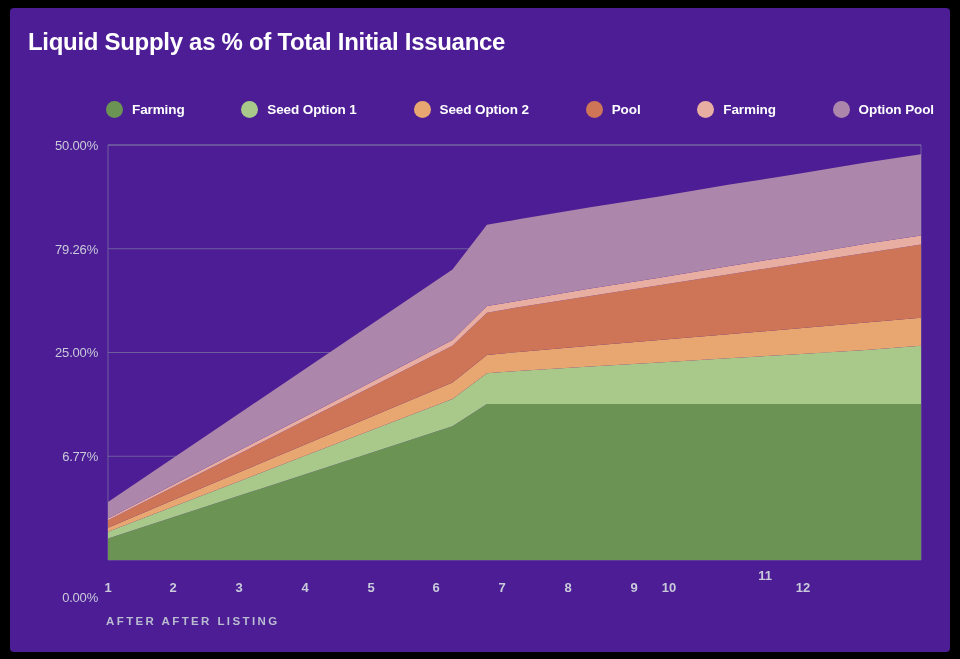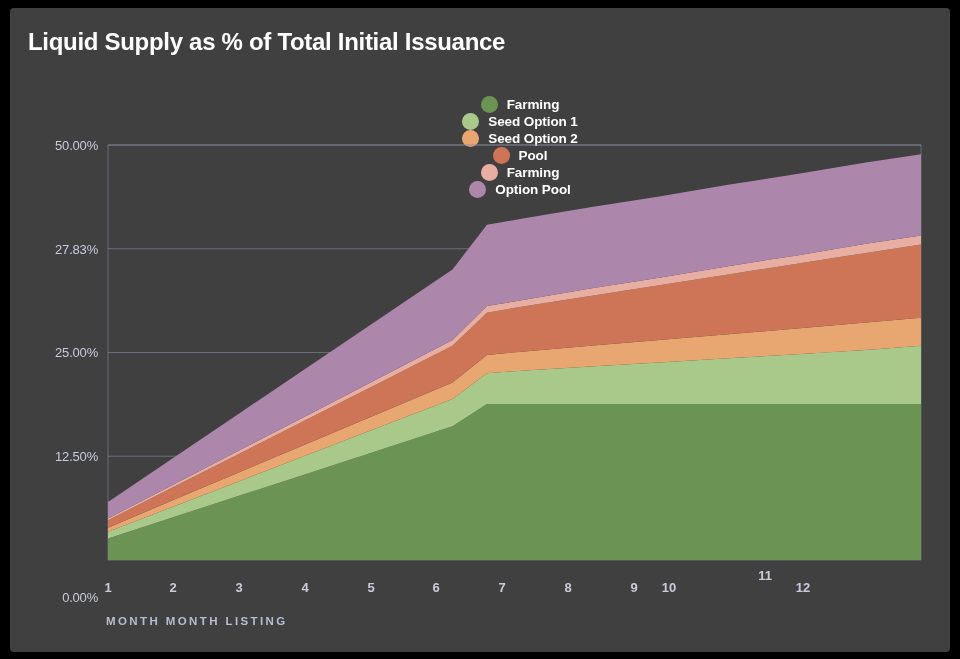--- a/index.html
+++ b/index.html
@@ -12,42 +12,42 @@
     height: 659px;
     overflow: hidden;
     font-family: "Liberation Sans", sans-serif;
   }
   #card {
     position: absolute;
     left: 10px;
     top: 8px;
     width: 940px;
     height: 644px;
-    background: #404040;
+    background: #4c1d95;
     border-radius: 4px;
     overflow: hidden;
   }
   #chart-title {
     position: absolute;
     left: 18px;
     top: 20px;
     font-size: 24px;
     font-weight: bold;
     color: #ffffff;
     letter-spacing: -0.3px;
     white-space: nowrap;
   }
   #legend {
     position: absolute;
     left: 96px;
     top: 88px;
     width: 828px;
     height: 26px;
     display: flex;
-    flex-direction: column;
+    flex-direction: row;
     align-items: center;
     justify-content: space-between;
   }
   .legend-item {
     display: flex;
     flex-direction: row;
     align-items: center;
     gap: 9px;
   }
   .legend-dot {
@@ -149,34 +149,34 @@
         <line x1="98" x2="911" y1="137" y2="137" stroke="#8c90a8" stroke-width="1" opacity="0.55"></line>
         <path d="M 98 552 L 98 530.42 L 166.89830508474574 508.01 L 235.79661016949152 485.6 L 304.6949152542373 463.19 L 373.59322033898303 440.78 L 442.4915254237288 418.37 L 476.9406779661017 395.96000000000004 L 511.3898305084746 395.96000000000004 L 580.2881355932203 395.96000000000004 L 649.1864406779661 395.96000000000004 L 718.0847457627118 395.96000000000004 L 786.9830508474575 395.96000000000004 L 855.8813559322034 395.96000000000004 L 911 395.96000000000004 L 911 552 L 855.8813559322034 552 L 786.9830508474575 552 L 718.0847457627118 552 L 649.1864406779661 552 L 580.2881355932203 552 L 511.3898305084746 552 L 476.9406779661017 552 L 442.4915254237288 552 L 373.59322033898303 552 L 304.6949152542373 552 L 235.79661016949152 552 L 166.89830508474574 552 L 98 552 Z" fill="#6b9353"></path>
         <path d="M 98 530.42 L 98 523.78 L 166.89830508474574 497.22 L 235.79661016949152 470.65999999999997 L 304.6949152542373 444.1 L 373.59322033898303 417.53999999999996 L 442.4915254237288 390.97999999999996 L 476.9406779661017 365.25 L 511.3898305084746 362.76 L 580.2881355932203 358.61 L 649.1864406779661 354.46 L 718.0847457627118 350.31 L 786.9830508474575 346.15999999999997 L 855.8813559322034 342.01 L 911 337.86 L 911 395.96000000000004 L 855.8813559322034 395.96000000000004 L 786.9830508474575 395.96000000000004 L 718.0847457627118 395.96000000000004 L 649.1864406779661 395.96000000000004 L 580.2881355932203 395.96000000000004 L 511.3898305084746 395.96000000000004 L 476.9406779661017 395.96000000000004 L 442.4915254237288 418.37 L 373.59322033898303 440.78 L 304.6949152542373 463.19 L 235.79661016949152 485.6 L 166.89830508474574 508.01 L 98 530.42 Z" fill="#a8c98a"></path>
         <path d="M 98 523.78 L 98 519.63 L 166.89830508474574 490.58 L 235.79661016949152 461.53 L 304.6949152542373 432.48 L 373.59322033898303 403.43 L 442.4915254237288 374.38 L 476.9406779661017 346.99 L 511.3898305084746 343.66999999999996 L 580.2881355932203 337.86 L 649.1864406779661 332.04999999999995 L 718.0847457627118 326.24 L 786.9830508474575 320.42999999999995 L 855.8813559322034 314.62 L 911 309.64 L 911 337.86 L 855.8813559322034 342.01 L 786.9830508474575 346.15999999999997 L 718.0847457627118 350.31 L 649.1864406779661 354.46 L 580.2881355932203 358.61 L 511.3898305084746 362.76 L 476.9406779661017 365.25 L 442.4915254237288 390.97999999999996 L 373.59322033898303 417.53999999999996 L 304.6949152542373 444.1 L 235.79661016949152 470.65999999999997 L 166.89830508474574 497.22 L 98 523.78 Z" fill="#e8a771"></path>
         <path d="M 98 519.63 L 98 512.16 L 166.89830508474574 477.3 L 235.79661016949152 442.44 L 304.6949152542373 407.58000000000004 L 373.59322033898303 372.72 L 442.4915254237288 337.85999999999996 L 476.9406779661017 304.65999999999997 L 511.3898305084746 298.85 L 580.2881355932203 288.06 L 649.1864406779661 277.27 L 718.0847457627118 266.48 L 786.9830508474575 255.68999999999994 L 855.8813559322034 244.89999999999998 L 911 236.60000000000002 L 911 309.64 L 855.8813559322034 314.62 L 786.9830508474575 320.42999999999995 L 718.0847457627118 326.24 L 649.1864406779661 332.04999999999995 L 580.2881355932203 337.86 L 511.3898305084746 343.66999999999996 L 476.9406779661017 346.99 L 442.4915254237288 374.38 L 373.59322033898303 403.43 L 304.6949152542373 432.48 L 235.79661016949152 461.53 L 166.89830508474574 490.58 L 98 519.63 Z" fill="#cd7556"></path>
         <path d="M 98 512.16 L 98 510.5 L 166.89830508474574 474.81 L 235.79661016949152 439.12 L 304.6949152542373 403.43 L 373.59322033898303 367.74 L 442.4915254237288 332.04999999999995 L 476.9406779661017 298.02 L 511.3898305084746 292.21 L 580.2881355932203 280.59 L 649.1864406779661 269.79999999999995 L 718.0847457627118 258.18 L 786.9830508474575 247.39 L 855.8813559322034 235.76999999999998 L 911 227.46999999999997 L 911 236.60000000000002 L 855.8813559322034 244.89999999999998 L 786.9830508474575 255.68999999999994 L 718.0847457627118 266.48 L 649.1864406779661 277.27 L 580.2881355932203 288.06 L 511.3898305084746 298.85 L 476.9406779661017 304.65999999999997 L 442.4915254237288 337.85999999999996 L 373.59322033898303 372.72 L 304.6949152542373 407.58000000000004 L 235.79661016949152 442.44 L 166.89830508474574 477.3 L 98 512.16 Z" fill="#e8aea1"></path>
         <path d="M 98 510.5 L 98 493.9 L 166.89830508474574 447.42 L 235.79661016949152 400.94 L 304.6949152542373 354.46000000000004 L 373.59322033898303 307.98 L 442.4915254237288 261.5 L 476.9406779661017 216.68 L 511.3898305084746 210.86999999999995 L 580.2881355932203 199.25 L 649.1864406779661 188.46000000000004 L 718.0847457627118 176.83999999999997 L 786.9830508474575 166.04999999999995 L 855.8813559322034 154.42999999999995 L 911 146.12999999999994 L 911 227.46999999999997 L 855.8813559322034 235.76999999999998 L 786.9830508474575 247.39 L 718.0847457627118 258.18 L 649.1864406779661 269.79999999999995 L 580.2881355932203 280.59 L 511.3898305084746 292.21 L 476.9406779661017 298.02 L 442.4915254237288 332.04999999999995 L 373.59322033898303 367.74 L 304.6949152542373 403.43 L 235.79661016949152 439.12 L 166.89830508474574 474.81 L 98 510.5 Z" fill="#ad86ab"></path>
       </svg>
 
     <div class="ytick-label" style="left:4px; top:130px;">50.00%</div>
-    <div class="ytick-label" style="left:4px; top:234px;">27.83%</div>
+    <div class="ytick-label" style="left:4px; top:234px;">79.26%</div>
     <div class="ytick-label" style="left:4px; top:337px;">25.00%</div>
-    <div class="ytick-label" style="left:4px; top:441px;">12.50%</div>
+    <div class="ytick-label" style="left:4px; top:441px;">6.77%</div>
     <div class="ytick-label" style="left:4px; top:544px;margin-top:38px;">0.00%</div>
 
     <div class="xtick-label" style="left:83px; top:572px;">1</div>
     <div class="xtick-label" style="left:148px; top:572px;">2</div>
     <div class="xtick-label" style="left:214px; top:572px;">3</div>
     <div class="xtick-label" style="left:280px; top:572px;">4</div>
     <div class="xtick-label" style="left:346px; top:572px;">5</div>
     <div class="xtick-label" style="left:411px; top:572px;">6</div>
     <div class="xtick-label" style="left:477px; top:572px;">7</div>
     <div class="xtick-label" style="left:543px; top:572px;">8</div>
     <div class="xtick-label" style="left:609px; top:572px;">9</div>
     <div class="xtick-label" style="left:644px; top:572px;">10</div>
     <div class="xtick-label" style="left:740px; top:560px;">11</div>
     <div class="xtick-label" style="left:778px; top:572px;">12</div>
 
-    <div id="xaxis-title">MONTH MONTH LISTING</div>
+    <div id="xaxis-title">AFTER AFTER LISTING</div>
   </div>
 
 </div>
 
 </body></html>

